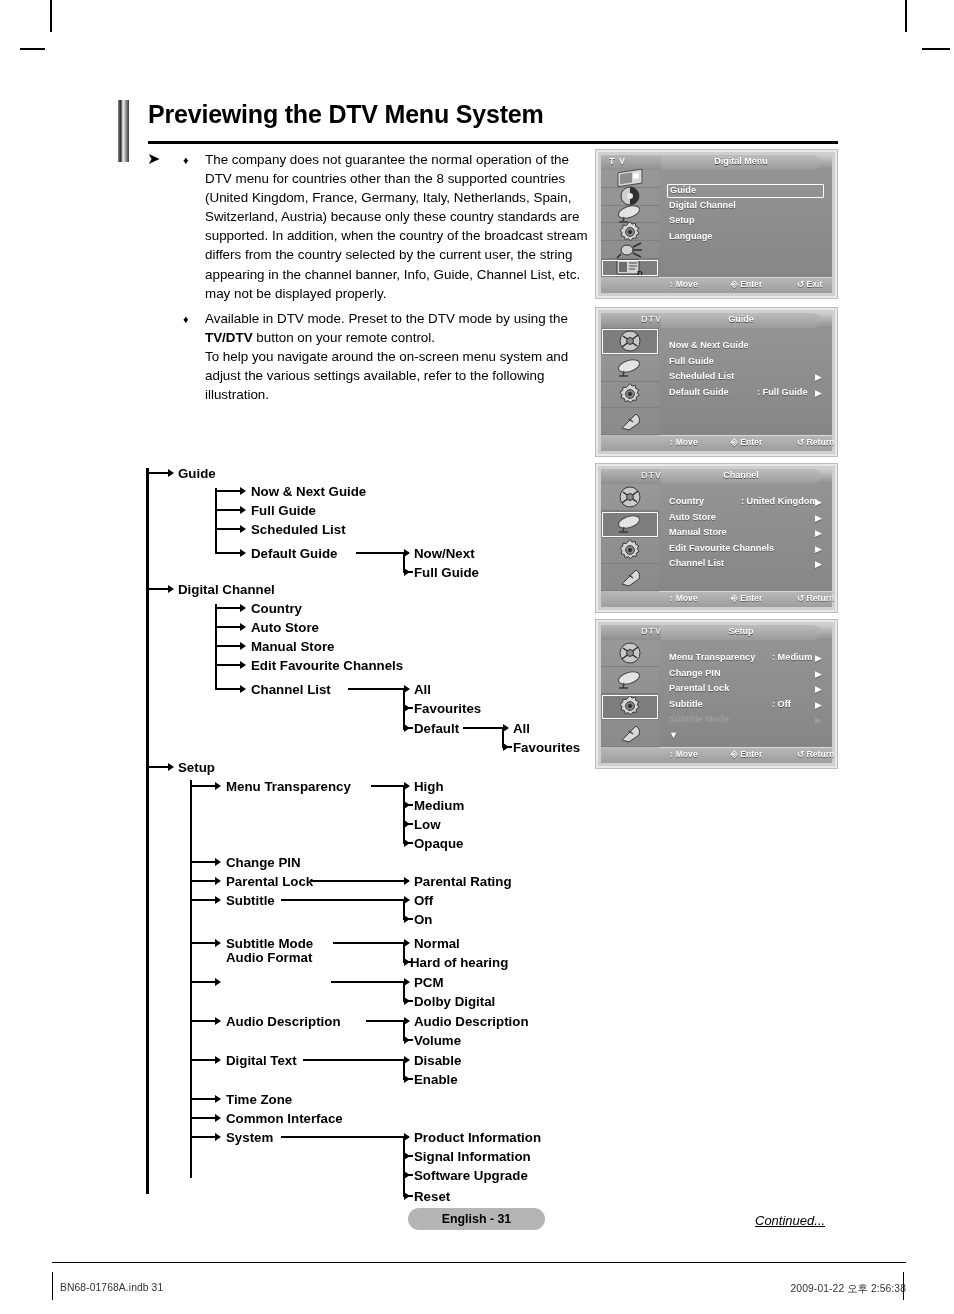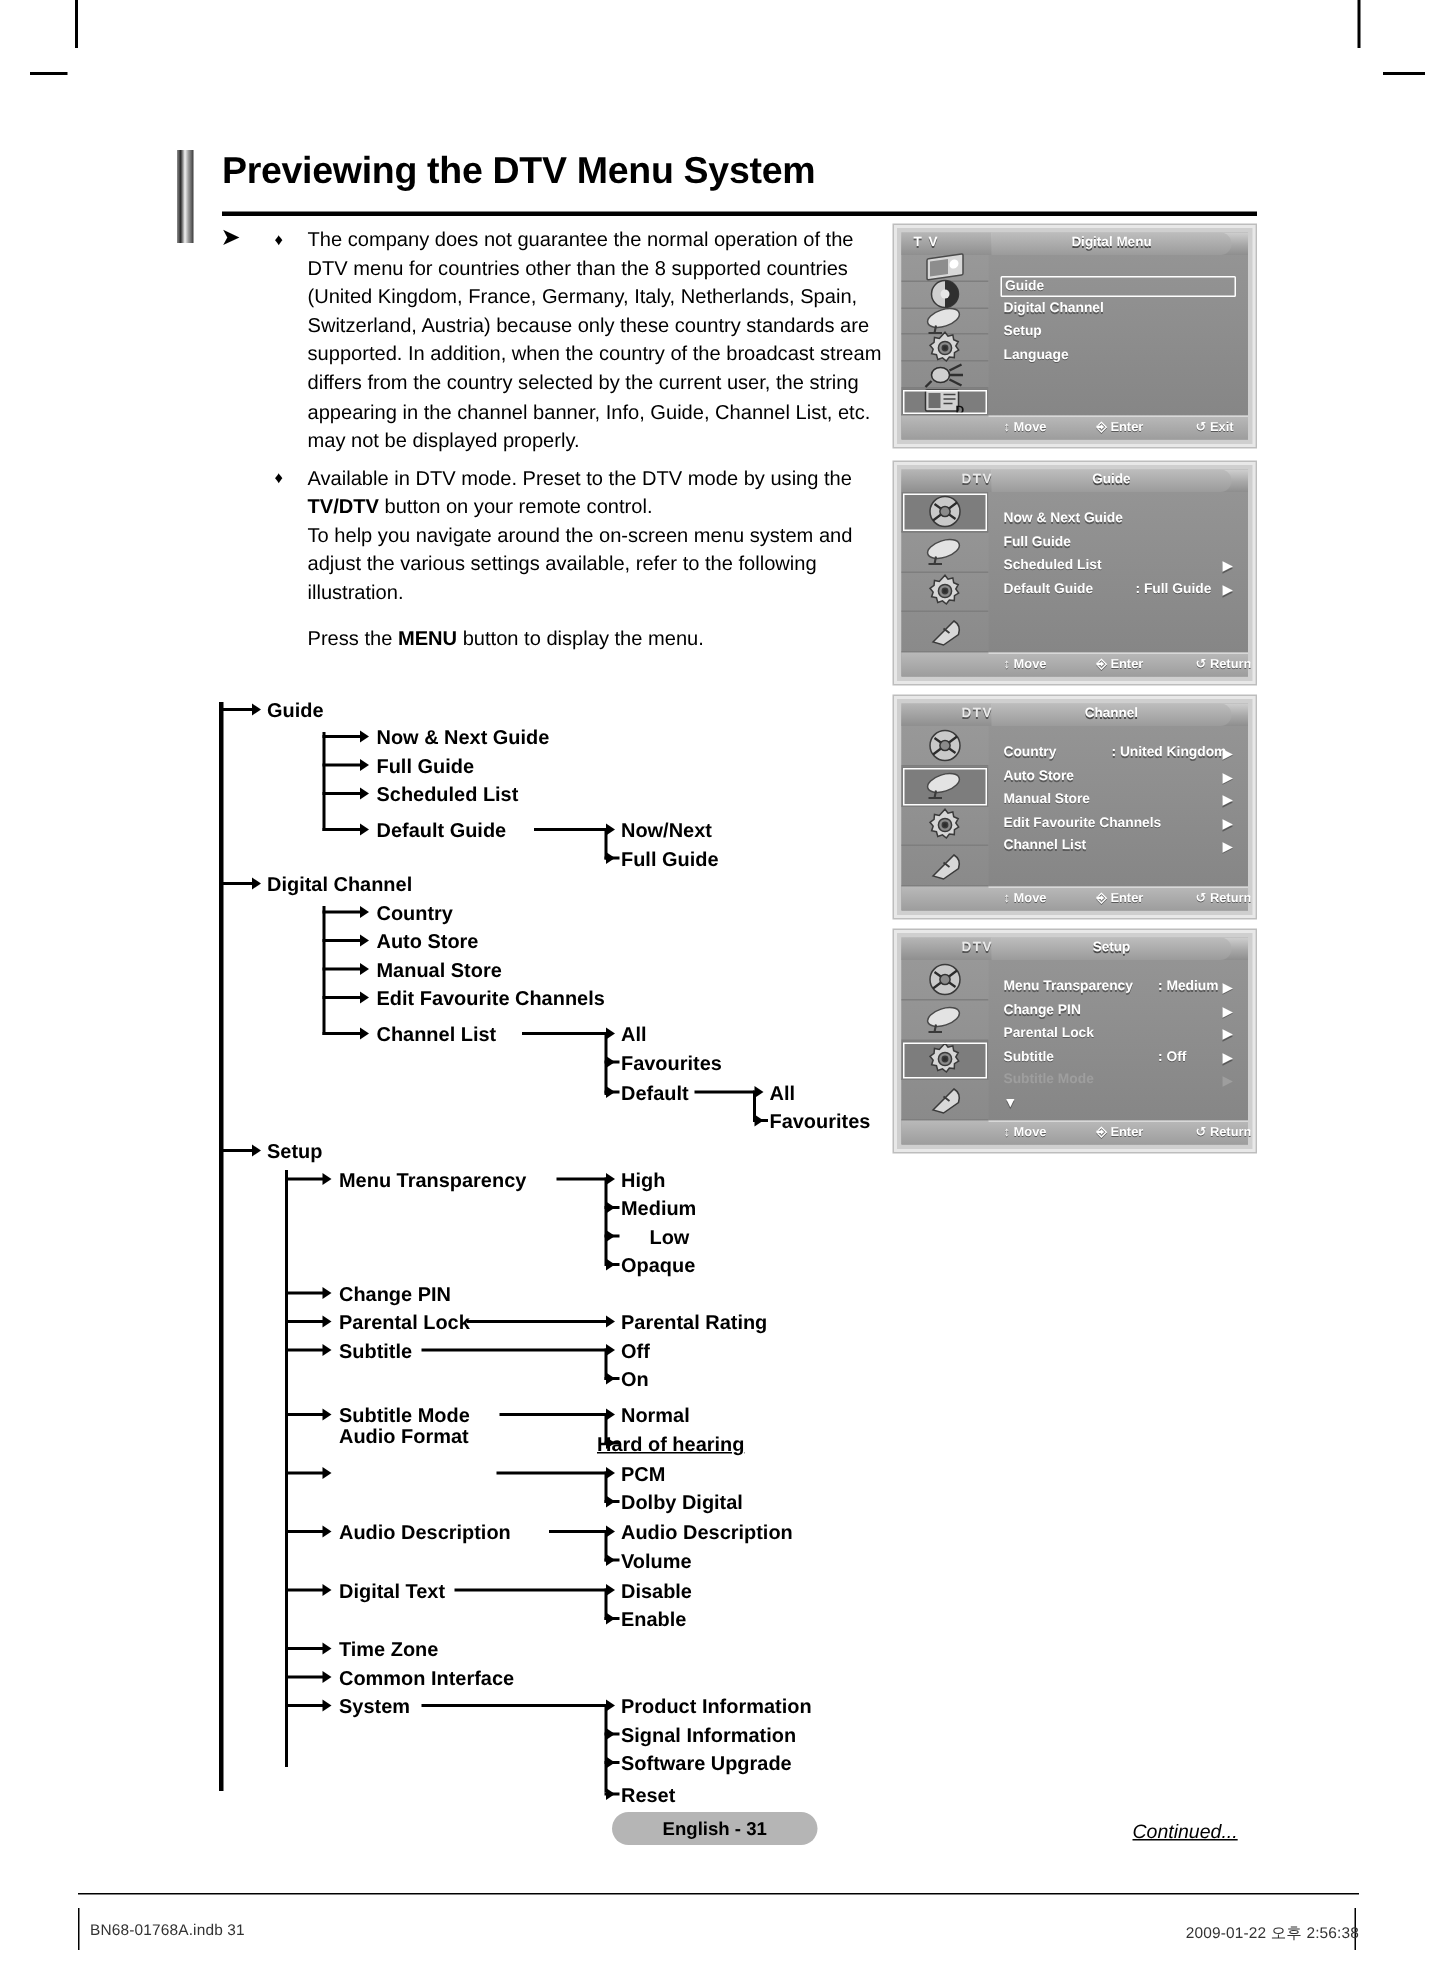--- a/index.html
+++ b/index.html
@@ -115,23 +115,20 @@
   <div class="note-row">
     <span class="arrowglyph">➤</span>
     <span class="bullet">♦</span>
     <span>The company does not guarantee the normal operation of the DTV menu for countries other than the 8 supported countries (United Kingdom, France, Germany, Italy, Netherlands, Spain, Switzerland, Austria) because only these country standards are supported. In addition, when the country of the broadcast stream differs from the country selected by the current user, the string appearing in the channel banner, Info, Guide, Channel List, etc. may not be displayed properly.</span>
   </div>
   <div class="note-row2">
     <span class="bullet">♦</span>
     <span>Available in DTV mode. Preset to the DTV mode by using the </span><b>TV/DTV</b><span> button on your remote control.</span><br>
     <span>To help you navigate around the on-screen menu system and adjust the various settings available, refer to the following illustration.</span>
   </div>
-  <div class="press-line">
-    <span>Press the </span><b>MENU</b><span> button to display the menu.</span>
-  </div>
 </div>
 
 <div id="tree">
   <div id="trunk"></div>
 
   <div class="tline h" style="left:28px;top:10px;width:24px;"></div>
   <div class="ahead" style="left:50px;top:7px;"></div>
   <div class="tlabel" style="left:60px;top:5px;">Guide</div>
 
   <div class="tline v" style="left:97px;top:26px;height:66px;"></div>
@@ -207,21 +204,21 @@
   <div class="tlabel" style="left:108px;top:318px;">Menu Transparency</div>
   <div class="tline hthin" style="left:253px;top:323px;width:33px;"></div>
   <div class="tline vthin" style="left:285px;top:323px;height:57px;"></div>
   <div class="ahead" style="left:286px;top:320px;"></div>
   <div class="tlabel" style="left:296px;top:318px;">High</div>
   <div class="tline hthin" style="left:285px;top:342px;width:10px;"></div>
   <div class="ahead" style="left:286px;top:339px;"></div>
   <div class="tlabel" style="left:296px;top:337px;">Medium</div>
   <div class="tline hthin" style="left:285px;top:361px;width:10px;"></div>
   <div class="ahead" style="left:286px;top:358px;"></div>
-  <div class="tlabel" style="left:296px;top:356px;margin-left:19px;">Low</div>
+  <div class="tlabel" style="left:296px;top:356px;">Low</div>
   <div class="tline hthin" style="left:285px;top:380px;width:10px;"></div>
   <div class="ahead" style="left:286px;top:377px;"></div>
   <div class="tlabel" style="left:296px;top:375px;">Opaque</div>
 
   <div class="tline hthin" style="left:72px;top:399px;width:28px;"></div>
   <div class="ahead" style="left:97px;top:396px;"></div>
   <div class="tlabel" style="left:108px;top:394px;">Change PIN</div>
 
   <div class="tline hthin" style="left:72px;top:418px;width:28px;"></div>
   <div class="ahead" style="left:97px;top:415px;"></div>
@@ -243,21 +240,21 @@
 
   <div class="tline hthin" style="left:72px;top:480px;width:28px;"></div>
   <div class="ahead" style="left:97px;top:477px;"></div>
   <div class="tlabel" style="left:108px;top:475px;">Subtitle Mode</div>
   <div class="tline hthin" style="left:215px;top:480px;width:71px;"></div>
   <div class="tline vthin" style="left:285px;top:480px;height:21px;"></div>
   <div class="ahead" style="left:286px;top:477px;"></div>
   <div class="tlabel" style="left:296px;top:475px;">Normal</div>
   <div class="tline hthin" style="left:285px;top:499px;width:10px;"></div>
   <div class="ahead" style="left:286px;top:496px;"></div>
-  <div class="tlabel" style="left:280px;top:494px;text-decoration:underline;">Hard of hearing</div>
+  <div class="tlabel" style="left:292px;top:494px;">Hard of hearing</div>
 
   <div class="tline hthin" style="left:72px;top:519px;width:28px;"></div>
   <div class="ahead" style="left:97px;top:516px;"></div>
   <div class="tlabel" style="left:108px;top:489px;">Audio Format</div>
   <div class="tline hthin" style="left:213px;top:519px;width:73px;"></div>
   <div class="tline vthin" style="left:285px;top:519px;height:21px;"></div>
   <div class="ahead" style="left:286px;top:516px;"></div>
   <div class="tlabel" style="left:296px;top:514px;">PCM</div>
   <div class="tline hthin" style="left:285px;top:538px;width:10px;"></div>
   <div class="ahead" style="left:286px;top:535px;"></div>

